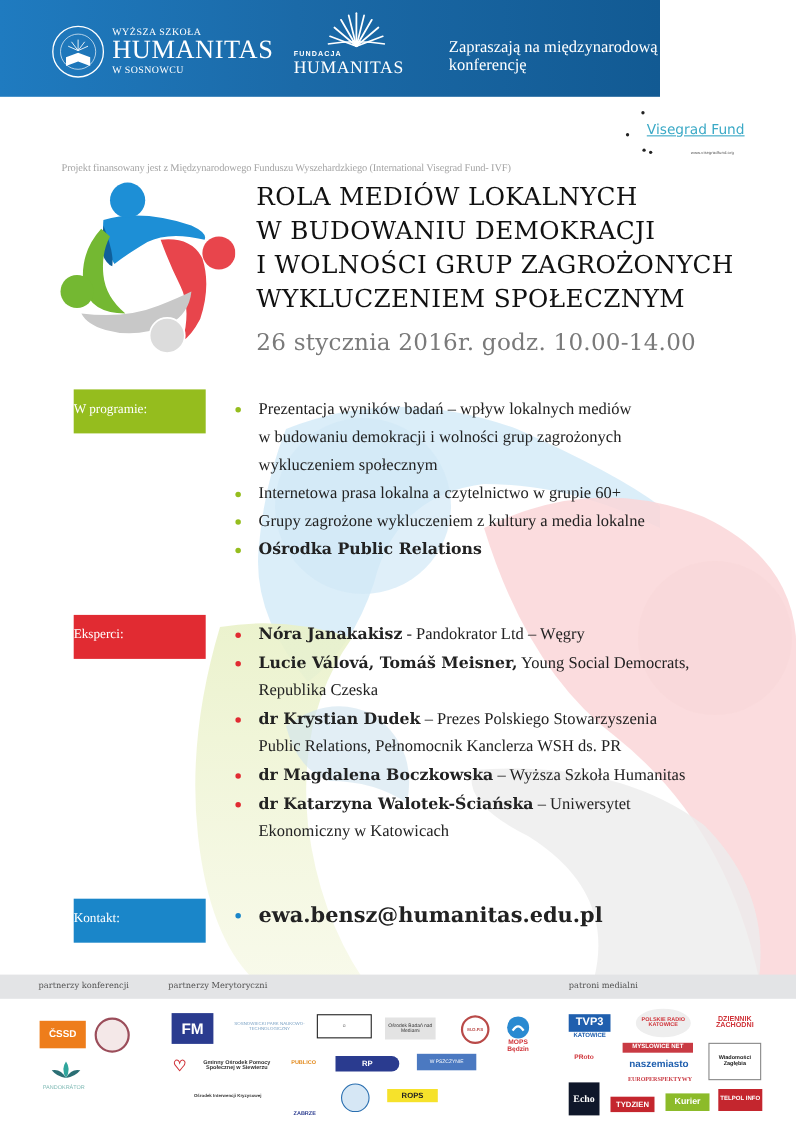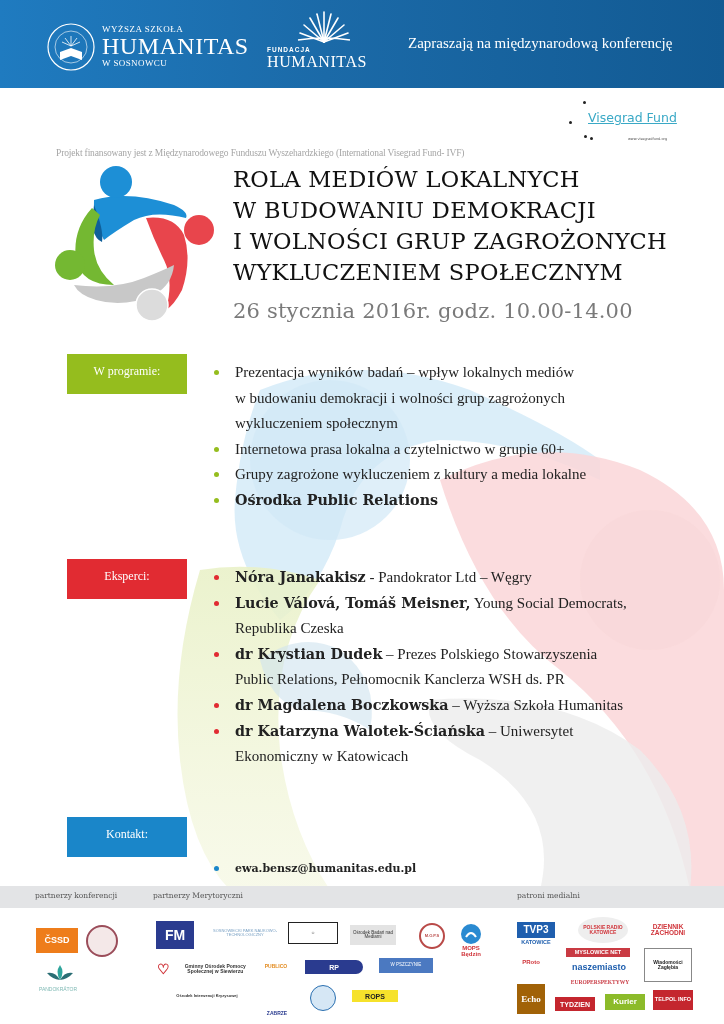--- a/index.html
+++ b/index.html
@@ -1,20 +1,20 @@
 <!DOCTYPE html>
 <html><head>
 <meta charset="utf-8">
 <style>
   * { box-sizing: border-box; margin: 0; padding: 0; }
   html, body { width: 724px; height: 1024px; overflow: hidden; background: #fff; }
   body { position: relative; font-family: "DejaVu Serif", "Liberation Serif", serif; color: #222; }
 
   .header {
-    position: absolute; left: 0; top: 0; width: 724px; height: 88px;
+    position: absolute; left: 0; top: 0; width: 600px; height: 88px;
     background: linear-gradient(90deg, #1f7bc0 0%, #1b6aa8 45%, #125a93 100%);
   }
   .wsh-logo { position: absolute; left: 46px; top: 22px; width: 50px; height: 50px; }
   .wsh-text { position: absolute; left: 102px; top: 24px; color: #fff; font-family: "Liberation Serif", serif; }
   .wsh-text .small { font-size: 9px; letter-spacing: 0.5px; }
   .wsh-text .big { font-size: 24px; line-height: 24px; letter-spacing: 0.5px; }
   .wsh-text .sub { font-size: 9px; letter-spacing: 0.4px; }
   .fund-rays { position: absolute; left: 296px; top: 0; width: 56px; height: 44px; }
   .fund-small { position: absolute; left: 267px; top: 46px; color: #fff; font-family: "Liberation Sans", sans-serif; font-size: 6.5px; font-weight: bold; letter-spacing: 1px; }
   .fund-big { position: absolute; left: 267px; top: 53px; color: #fff; font-family: "Liberation Serif", serif; font-size: 16px; letter-spacing: 0.6px; }
@@ -26,36 +26,36 @@
   .vf-url { position: absolute; left: 628px; top: 137px; color: #555; font-family: "DejaVu Sans", sans-serif; font-size: 3.5px; }
   .vf-dot { position: absolute; width: 3px; height: 3px; border-radius: 50%; background: #222; }
 
   .emblem { position: absolute; left: 34px; top: 160px; width: 180px; height: 165px; }
 
   .title { position: absolute; left: 233px; top: 164px; font-family: "DejaVu Serif", serif; font-size: 22.5px; line-height: 31px; color: #111; letter-spacing: 0.3px; }
   .date { position: absolute; left: 233px; top: 299px; font-family: "DejaVu Serif", serif; font-size: 21px; color: #7a7a7a; letter-spacing: 0.2px; }
 
   .bg-shapes { position: absolute; left: 0; top: 330px; width: 724px; height: 560px; }
 
-  .label-box { position: absolute; left: 67px; width: 120px; height: 40px; color: #fff; font-family: "Liberation Serif", serif; font-size: 12px; text-align: center; padding-top: 10px; }
+  .label-box { position: absolute; left: 67px; width: 120px; height: 40px; color: #fff; font-family: "Liberation Serif", serif; font-size: 12px; padding-top: 10px; }
   .label-program { top: 354px; background: #95bd1e; }
   .label-experts { top: 559px; background: #e12b32; }
   .label-contact { top: 817px; background: #1a86c9; }
 
   .list { position: absolute; left: 214px; list-style: none; font-family: "Liberation Serif", serif; font-size: 15px; line-height: 25.6px; color: #222; }
   .list li { position: relative; padding-left: 21px; }
   .list li .bullet { position: absolute; left: 0; top: 10px; width: 5px; height: 5px; border-radius: 50%; }
   .list b { font-family: "DejaVu Serif", serif; font-size: 14.3px; font-weight: bold; }
   .program-list { top: 360px; }
   .program-list .bullet { background: #95bd1e; }
   .experts-list { top: 565px; }
   .experts-list .bullet { background: #e12b32; }
   .contact-list { top: 820px; }
   .contact-list .bullet { background: #1a86c9; }
-  .contact-list li { font-family: "DejaVu Serif", serif; font-size: 11px; font-weight: bold; margin-top: 36px; }
+  .contact-list li { font-family: "DejaVu Serif", serif; font-size: 19px; font-weight: bold; }
 
   .partners-bar { position: absolute; left: 0; top: 886px; width: 724px; height: 22px; background: #e3e4e6; }
   .pb-label { position: absolute; top: 891px; font-family: "DejaVu Serif", serif; font-size: 7.5px; color: #555; }
 
   .logo { position: absolute; display: flex; align-items: center; justify-content: center; font-family: "Liberation Sans", sans-serif; font-weight: bold; text-align: center; line-height: 1; }
 </style>
 </head>
 <body>
 
 <div class="header">
@@ -252,16 +252,16 @@
 
 <div class="logo" style="left:517px;top:922px;width:38px;height:16px;background:#1f5fae;color:#fff;font-size:10px;">TVP3</div>
 <div class="logo" style="left:517px;top:939px;width:38px;height:7px;color:#1f5fae;font-size:5.5px;">KATOWICE</div>
 <div class="logo" style="left:578px;top:917px;width:50px;height:26px;border-radius:50%;background:#eee;color:#d0343a;font-size:5px;">POLSKIE RADIO KATOWICE</div>
 <div class="logo" style="left:645px;top:920px;width:46px;height:20px;color:#d0343a;font-size:6.5px;">DZIENNIK ZACHODNI</div>
 <div class="logo" style="left:566px;top:948px;width:64px;height:9px;background:#c93a43;color:#fff;font-size:5.5px;">MYSLOWICE NET</div>
 <div class="logo" style="left:508px;top:955px;width:46px;height:14px;color:#d0343a;font-size:6px;">PRoto</div>
 <div class="logo" style="left:563px;top:960px;width:72px;height:14px;color:#1f5fae;font-size:9px;">naszemiasto</div>
 <div class="logo" style="left:569px;top:977px;width:62px;height:12px;color:#c93a43;font-size:5.5px;font-family:'Liberation Serif',serif;">EUROPERSPEKTYWY</div>
 <div class="logo" style="left:644px;top:948px;width:48px;height:34px;border:1px solid #888;color:#222;font-size:5px;">Wiadomości Zagłębia</div>
-<div class="logo" style="left:517px;top:984px;width:28px;height:30px;background:#a16207;color:#fff;font-size:9px;font-family:'Liberation Serif',serif;">Echo</div>
+<div class="logo" style="left:517px;top:984px;width:28px;height:30px;background:#0f172a;color:#fff;font-size:9px;font-family:'Liberation Serif',serif;">Echo</div>
 <div class="logo" style="left:555px;top:997px;width:40px;height:14px;background:#c4262e;color:#fff;font-size:7px;">TYDZIEN</div>
 <div class="logo" style="left:605px;top:994px;width:40px;height:16px;background:#8cbb2a;color:#fff;font-size:8px;">Kurier</div>
 <div class="logo" style="left:653px;top:990px;width:40px;height:20px;background:#c4262e;color:#fff;font-size:5.5px;">TELPOL INFO</div>
 
 </body></html>

